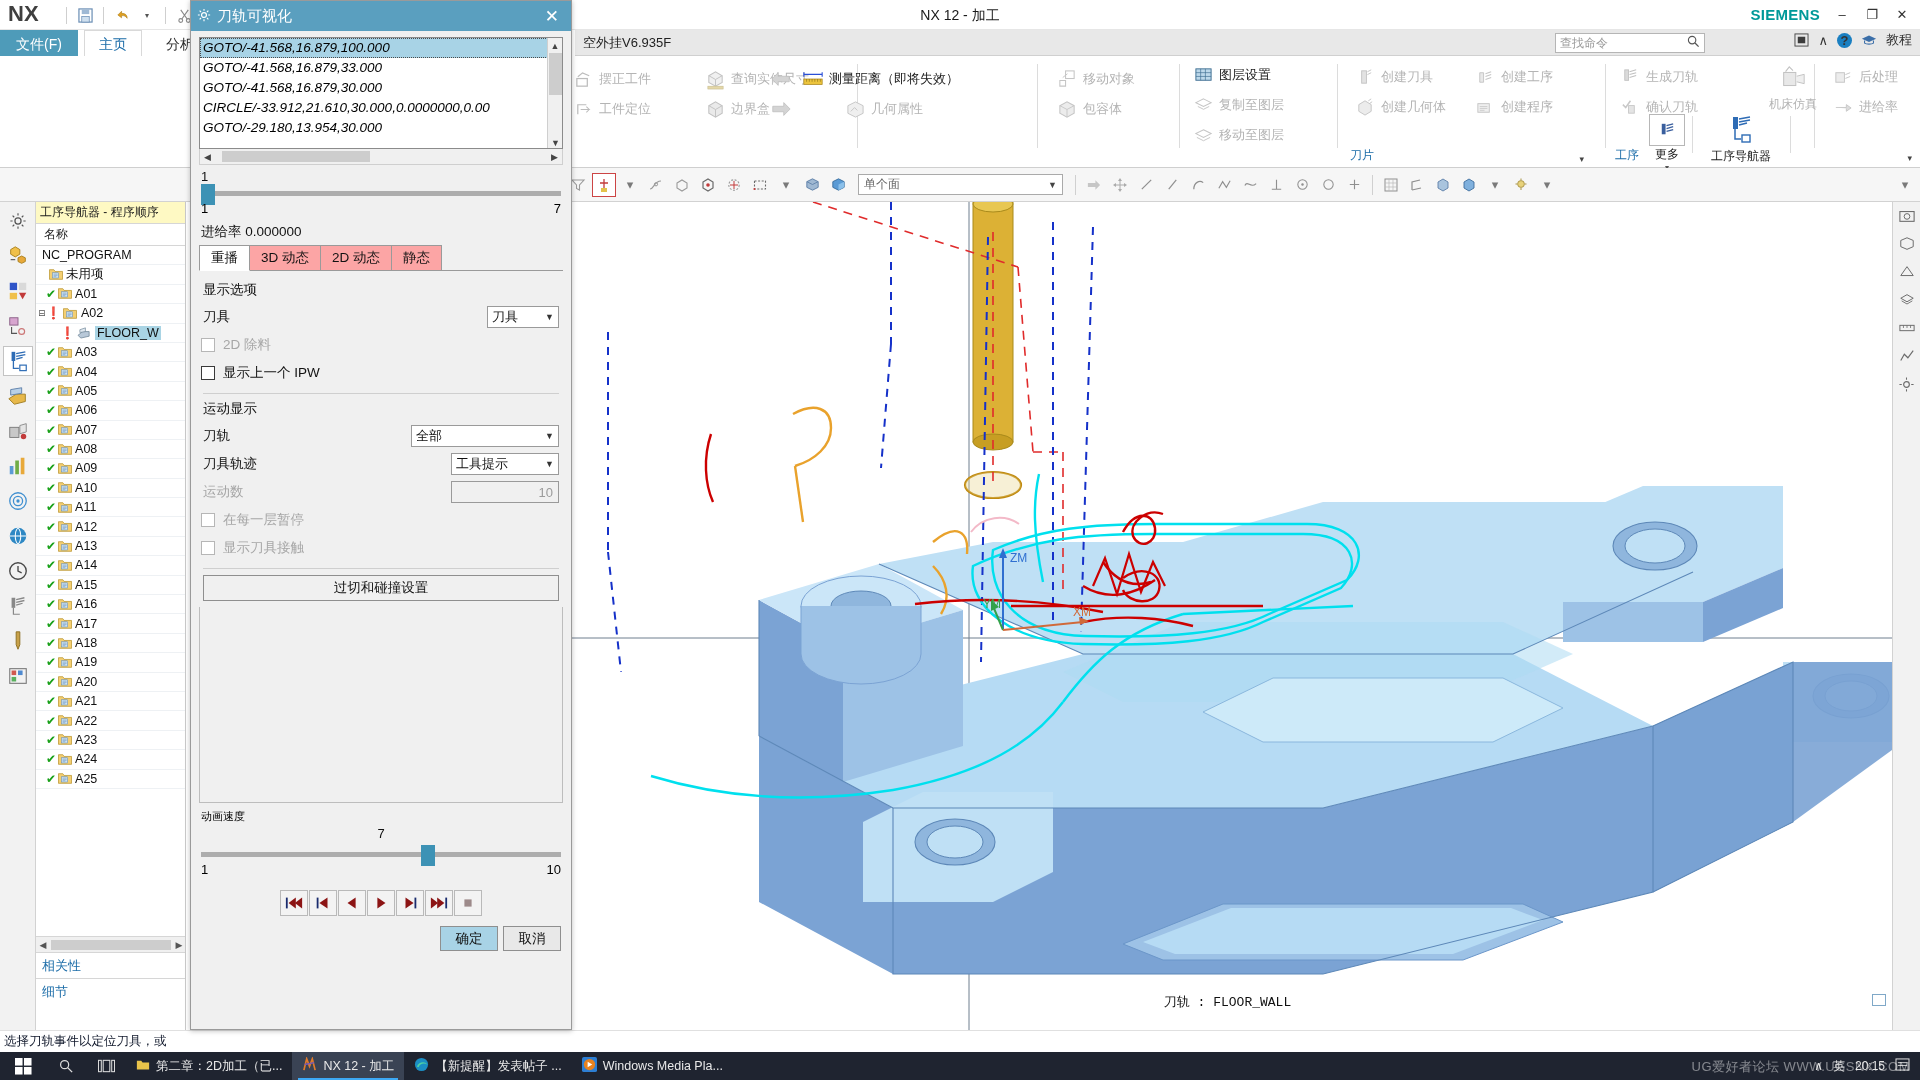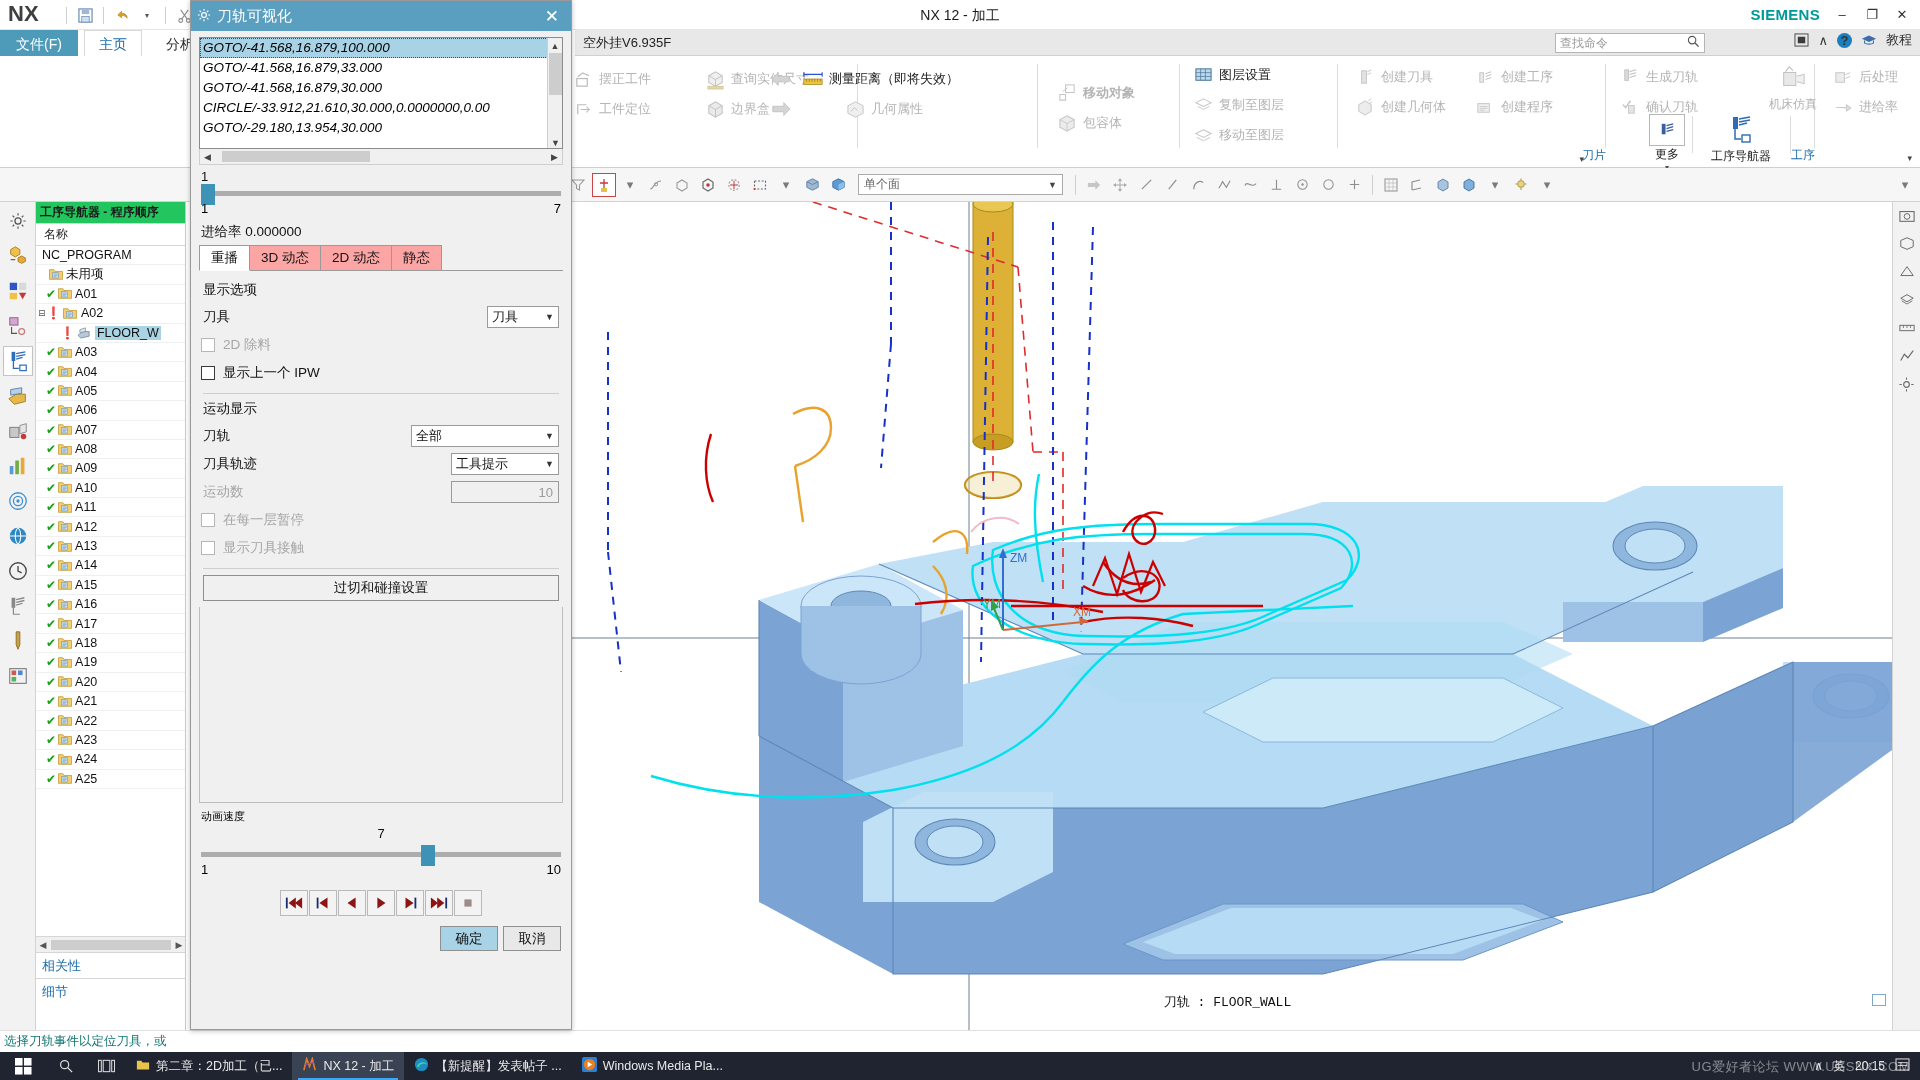--- a/index.html
+++ b/index.html
@@ -73,21 +73,21 @@
   .badge-q { width: 15px; height: 15px; border-radius: 50%; background: #1a7fc1; color: #fff;
              font-size: 11px; display: flex; align-items: center; justify-content: center; font-weight: bold; }
 
   
   .ribbon {
     position: absolute; left: 0; top: 56px; width: 1920px; height: 112px;
     background: #ffffff; border-bottom: 1px solid #cfcfcf;
   }
   .rgroup { position: absolute; top: 2px; height: 108px; }
   .rgroup .glabel {
-    position: absolute; bottom: 2px; width: 100%; text-align: right;
+    position: absolute; bottom: 2px; width: 100%; text-align: left;
     font-size: 12px; color: #1b6ca8;
   }
   .rgroup .gdiv {
     position: absolute; right: 0; top: 6px; bottom: 18px; width: 1px; background: #dcdcdc;
   }
   .ritem {
     display: flex; align-items: center; gap: 5px; height: 30px; padding: 0 4px;
     font-size: 13px; white-space: nowrap;
   }
   .ritem.dis { color: #b4b4b4; }
@@ -126,22 +126,22 @@
   .rail-ico { width: 30px; height: 30px; display: flex; align-items: center; justify-content: center; }
   .rail-ico.sel { background: #ffffff; border: 1px solid #c3c3c3; }
 
   
   .navpanel {
     position: absolute; left: 36px; top: 202px; width: 150px; height: 828px;
     background: #ffffff; border-right: 1px solid #c9c9c9;
   }
   .nav-head {
     height: 22px; font-size: 12px; color: #1a1a1a; display: flex; align-items: center;
-    padding-left: 4px; background: #22c55e; border-bottom: 1px solid #d6d6d6;
-    white-space: nowrap; overflow: hidden; font-weight: bold;
+    padding-left: 4px; background: #fef9c3; border-bottom: 1px solid #d6d6d6;
+    white-space: nowrap; overflow: hidden;
   }
   .col-head {
     height: 22px; font-size: 12px; color: #222; display: flex; align-items: center;
     padding-left: 8px; border-bottom: 1px solid #d6d6d6; background: #fff;
   }
   .tree { position: relative; height: 706px; overflow: hidden; }
   .trow {
     height: 19.4px; display: flex; align-items: center; font-size: 12.5px; color: #111;
     border-bottom: 1px solid #eef1f4; padding-left: 2px; white-space: nowrap;
   }
@@ -156,21 +156,21 @@
   .hsb .arr { width: 14px; text-align: center; font-size: 9px; color: #555; }
   .hsb .thumb { height: 10px; background: #cdcdcd; flex: 1; margin: 0 1px; }
   .nav-sec {
     height: 26px; border-top: 1px solid #d6d6d6; display: flex; align-items: center;
     padding-left: 6px; font-size: 13px; color: #1b6ca8; background: #fff;
   }
 
   
   .statusbar {
     position: absolute; left: 0; top: 1030px; width: 1920px; height: 22px;
-    background: #ffffff; font-size: 12.5px; color: #0f766e;
+    background: #ffffff; font-size: 12.5px; color: #0f172a;
     display: flex; align-items: center; padding-left: 4px; border-top: 1px solid #e0e0e0;
   }
 
   
   .viewport {
     position: absolute; left: 563px; top: 202px; width: 1329px; height: 828px;
     background: #ffffff; overflow: hidden;
   }
   .vp-caption {
     position: absolute; left: 0; bottom: 19px; width: 100%; text-align: center;
@@ -463,21 +463,21 @@
               <path d="M3 6 L11 2 L19 6 L19 14 L11 18 L3 14 Z" fill="#efefef" stroke="#c5c5c5" stroke-width="1"></path>
               <path d="M6 12 L10 8 M10 8 L13 11" stroke="#c5c5c5" stroke-width="1"></path>
             </svg>
         </span>
         <span>几何属性</span>
       </div>
       <div class="gdiv"></div>
     </div>
 
     <div class="rgroup" style="left:1052px; width:128px;">
-      <div class="ritem dis" style="margin-top:20px;font-weight:bold;">
+      <div class="ritem dis" style="margin-top:6px;">
         <span class="ico">
           <svg width="20" height="20" viewBox="0 0 21 21">
               <rect x="9" y="2" width="9" height="8" fill="none" stroke="#c5c5c5" stroke-width="1.1"></rect>
               <path d="M3 12 L9 12 L9 18 L3 18 Z" fill="none" stroke="#c5c5c5" stroke-width="1.1"></path>
               <path d="M6 9 L11 5" stroke="#c5c5c5" stroke-width="1"></path>
             </svg>
         </span>
         <span>移动对象</span>
       </div>
       <div class="ritem dis">

